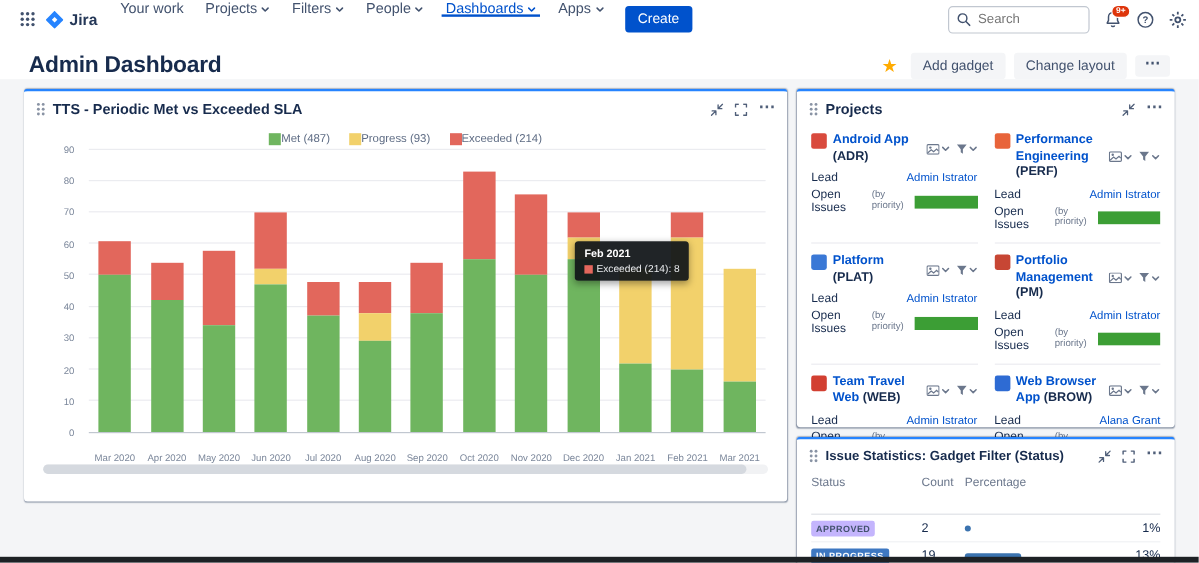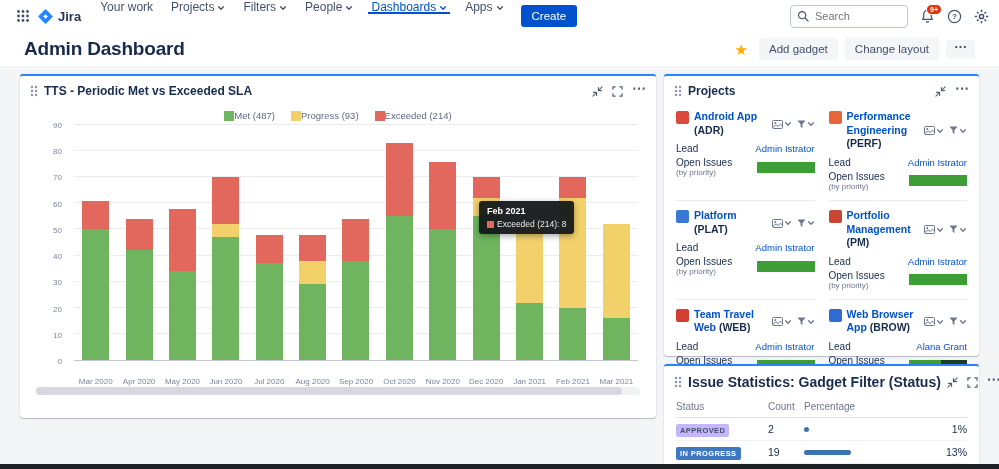--- a/index.html
+++ b/index.html
@@ -19,34 +19,34 @@
   .nav-item.active::after{content:"";position:absolute;left:6px;right:6px;bottom:0;height:2px;background:#0052CC;}
   .create-btn{margin-left:8px;background:#0052CC;color:#fff;border:none;border-radius:3px;font-size:11.5px;font-family:inherit;padding:5px 11px;cursor:pointer;}
   .nav-right{margin-left:auto;display:flex;align-items:center;gap:12px;}
   .searchbox{position:relative;display:flex;align-items:center;}
   .searchbox svg{position:absolute;left:7px;color:#42526E;}
   .searchbox input{width:118px;height:23px;border:1px solid #C1C7D0;border-radius:4px;padding:0 6px 0 24px;font-size:11px;font-family:inherit;color:#172B4D;outline:none;}
   .icon-btn{position:relative;display:flex;align-items:center;color:#42526E;cursor:pointer;}
   .bell-badge{position:absolute;top:-5px;right:-7px;background:#DE350B;color:#fff;font-size:7px;font-weight:bold;padding:1px 3px;border-radius:7px;border:1.5px solid #fff;line-height:1.1;}
 
   
-  .page-header{display:flex;align-items:center;height:34px;padding:0 24px;background:#fff;}
+  .page-header{display:flex;align-items:flex-end;height:34px;padding:0 24px;background:#fff;}
   .page-title{font-size:19px;font-weight:bold;color:#172B4D;letter-spacing:-.2px;}
   .header-actions{margin-left:auto;display:flex;align-items:center;gap:7px;}
   .star-btn{font-size:15px;color:#FFAB00;padding:0 4px;cursor:pointer;line-height:1;}
   .hbtn{background:#F4F5F7;border:none;border-radius:3px;padding:5px 10px;font-size:11.5px;font-family:inherit;color:#42526E;cursor:pointer;}
   .hbtn-more{font-weight:bold;padding:3px 8px 7px;font-size:13px;line-height:.6;}
 
   
   .content{position:absolute;top:66px;left:0;right:0;bottom:0;background:#F4F5F7;padding:8px 20px 0;display:flex;gap:8px;align-items:flex-start;}
   .card{background:#fff;border-radius:3px;border-top:2px solid #2684FF;box-shadow:0 1px 1px rgba(9,30,66,.25),0 0 1px rgba(9,30,66,.3);}
   .g-head{display:flex;align-items:center;gap:6px;padding:8px 10px 4px;}
   .g-drag{color:#8993A4;display:flex;cursor:grab;}
   .g-title{font-size:12px;font-weight:bold;color:#172B4D;white-space:nowrap;}
-  .g-title.small{font-size:14px;}
+  .g-title.small{font-size:11px;}
   .g-icons{margin-left:auto;display:flex;align-items:center;gap:9px;color:#505F79;}
   .g-icbtn{display:flex;align-items:center;cursor:pointer;}
   .g-ellipsis{font-size:14px;font-weight:bold;line-height:.4;padding-bottom:4px;}
 
   
   .sla-card{width:636px;height:344px;position:relative;}
   .legend{display:flex;justify-content:center;gap:16px;margin-top:8px;}
   .legend-item{display:flex;align-items:center;gap:0;font-size:9.5px;color:#5E6C84;}
   .legend-swatch{width:10px;height:10px;display:inline-block;}
   .chart-wrap{position:relative;height:252px;margin:4px 14px 0;}
@@ -76,29 +76,29 @@
   .pc-avatar{width:13px;height:13px;border-radius:2px;flex:none;margin-top:1px;}
   .pc-name{flex:1;font-size:10.5px;line-height:1.3;font-weight:bold;min-width:0;}
   .pc-link{color:#0052CC;}
   .pc-key{color:#172B4D;}
   .pc-icons{flex:none;display:flex;gap:5px;color:#6B778C;margin-top:1px;}
   .pc-icbtn{display:flex;align-items:center;gap:1px;cursor:pointer;}
   .pc-lead{display:flex;justify-content:space-between;align-items:baseline;margin-top:6px;}
   .pc-lbl{font-size:10px;color:#172B4D;}
   .pc-leadlink{font-size:9.5px;}
   .pc-issues{display:flex;justify-content:space-between;align-items:center;margin-top:3px;}
-  .pc-isslbl{display:flex;flex-direction:column;}
+  .pc-isslbl{display:flex;}
   .pc-bypri{font-size:8px;color:#6B778C;}
   .pc-bar{width:58px;height:11px;display:flex;overflow:hidden;cursor:pointer;}
   .pc-bar span{height:100%;display:block;}
 
   
   .stats-card{height:160px;}
   .stats-body{padding:0 12px;}
-  .stats-thead{display:flex;font-size:10px;color:#6B778C;padding:7px 0 5px;border-bottom:1px solid #DFE1E6;}
+  .stats-thead{display:flex;font-size:10px;color:#6B778C;padding:7px 0 20px;border-bottom:1px solid #DFE1E6;}
   .col-status{flex:0 0 92px;}
   .col-count{flex:0 0 36px;}
   .col-pct{flex:1;display:flex;align-items:center;}
   .stat-row{display:flex;align-items:center;padding:5px 0;border-bottom:1px solid #F1F2F4;font-size:10.5px;color:#172B4D;}
   .badge{font-size:7.5px;font-weight:bold;padding:2px 4px;border-radius:2px;letter-spacing:.4px;white-space:nowrap;}
   .pctzone{gap:6px;}
   .ptrack{flex:1;height:5px;position:relative;}
   .pthumb{display:block;height:5px;border-radius:2.5px;}
   .pval{flex:none;width:30px;text-align:right;}
 

